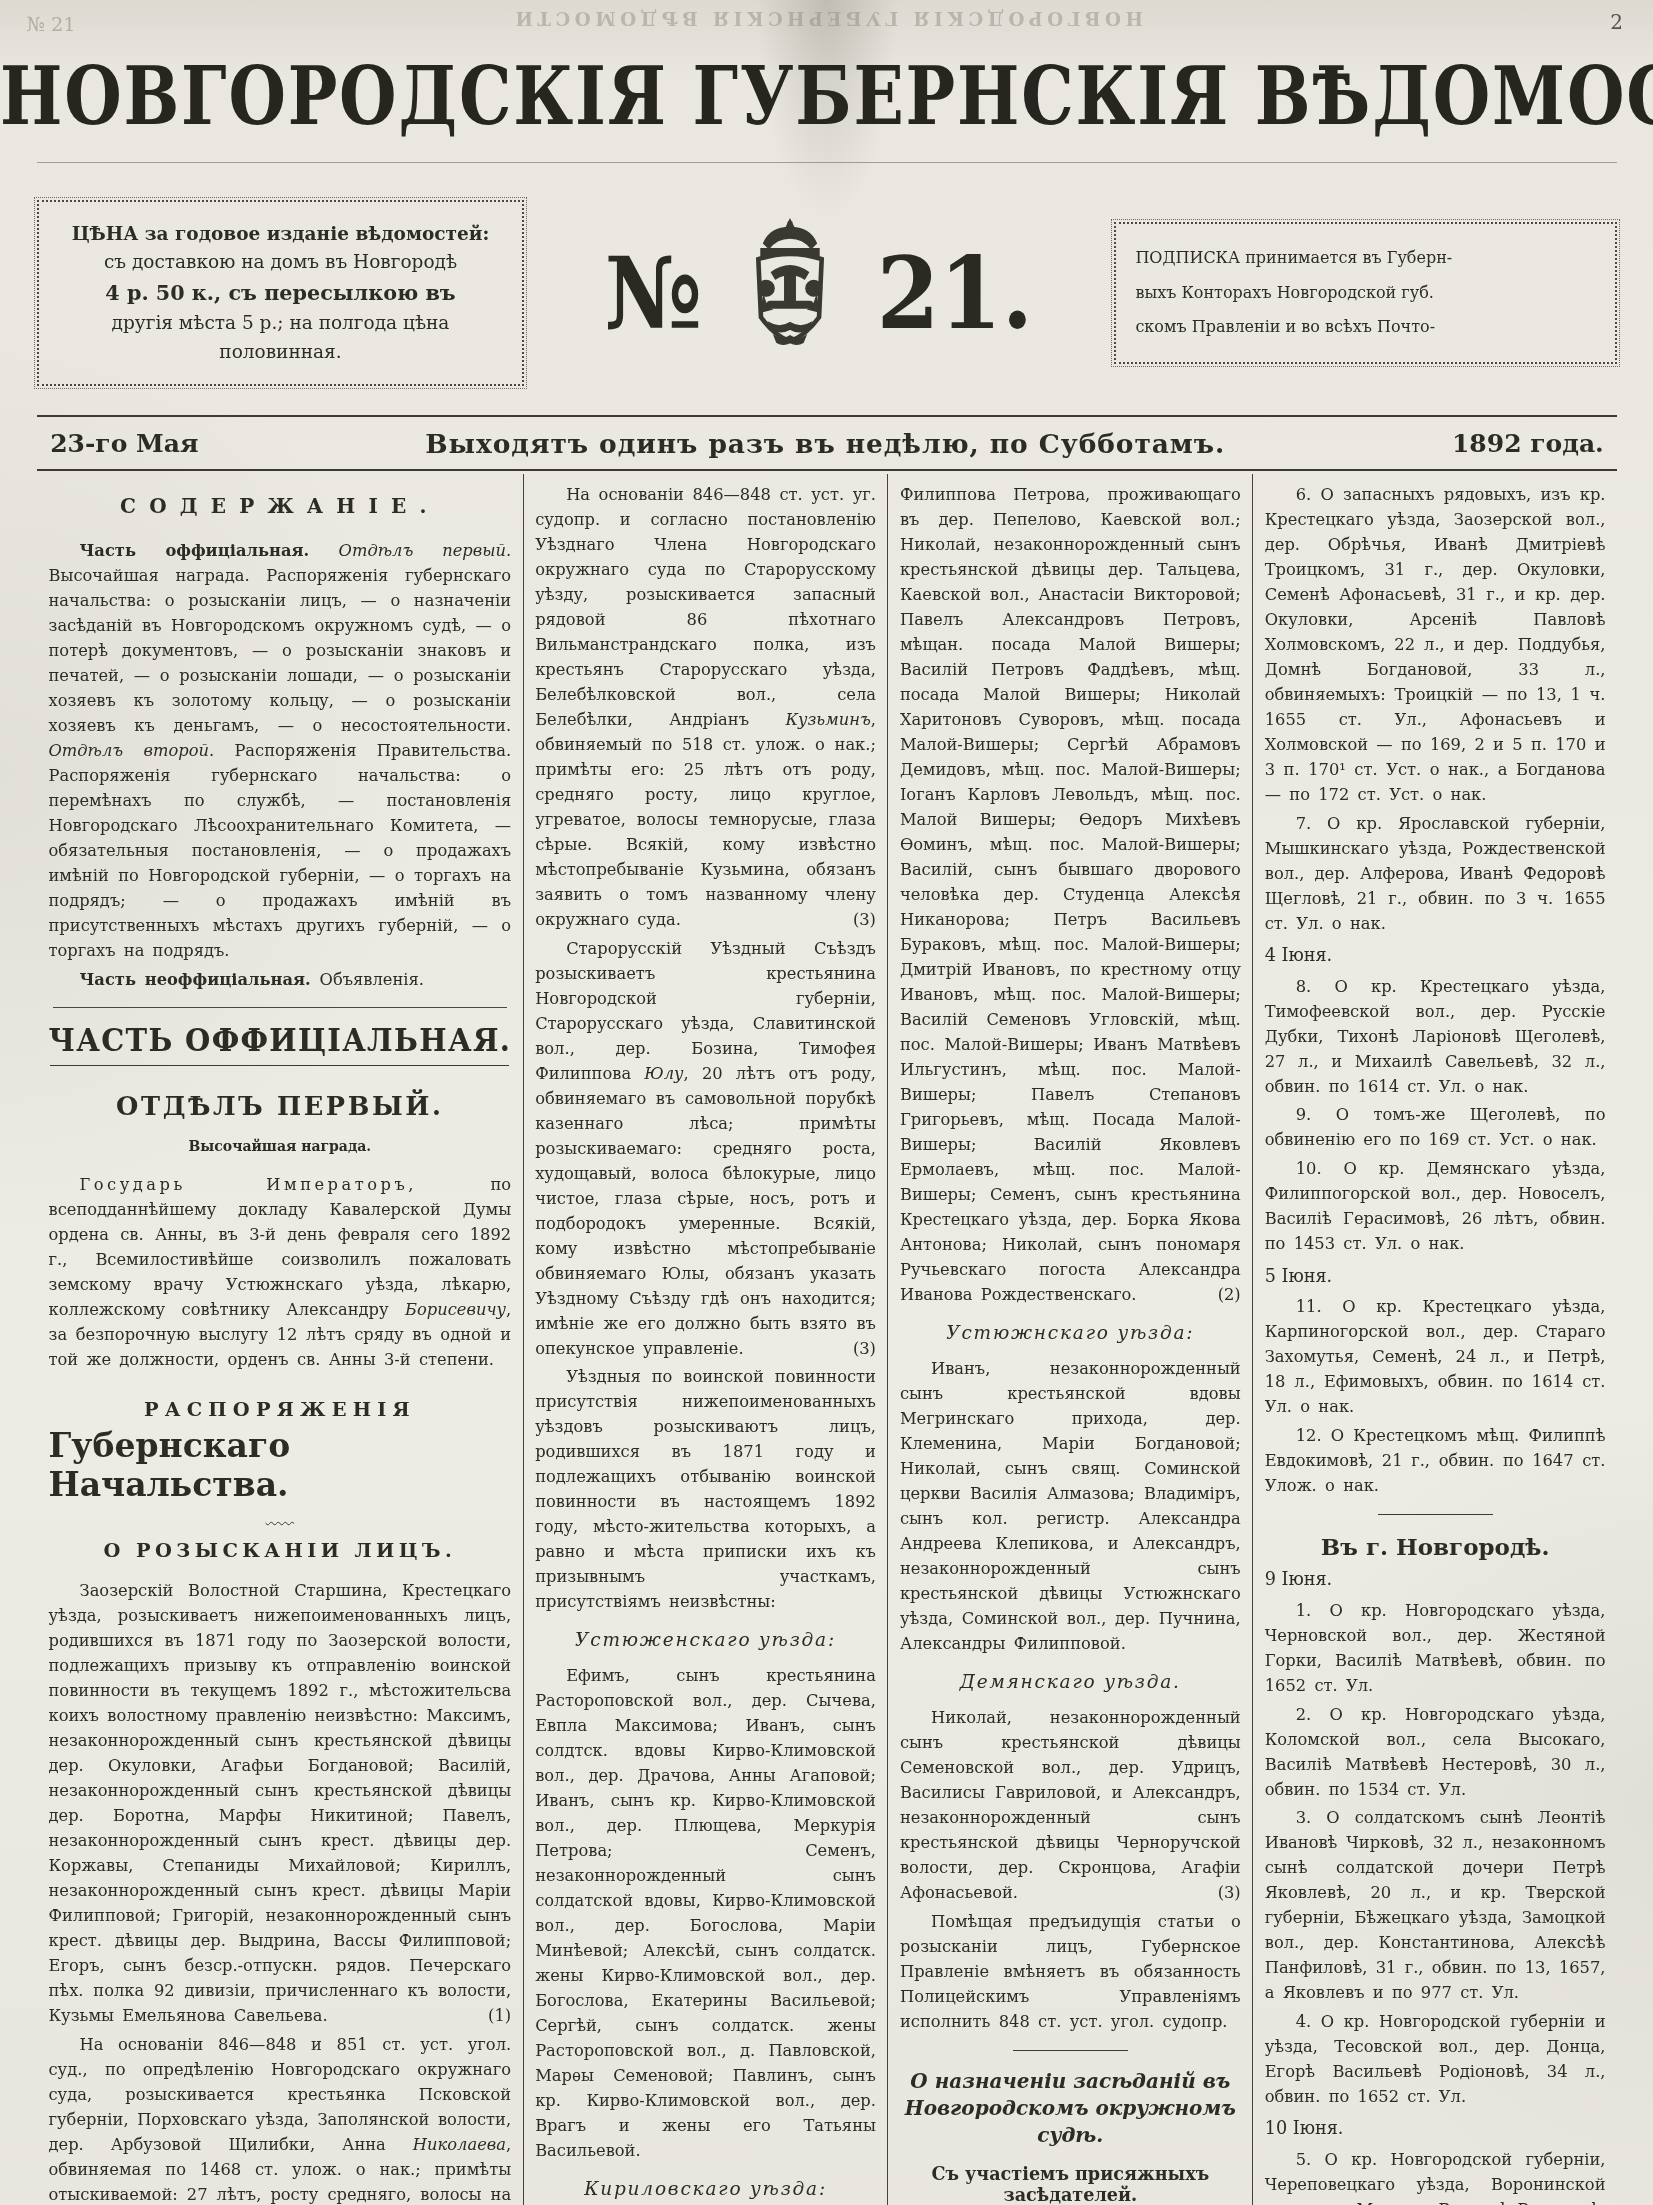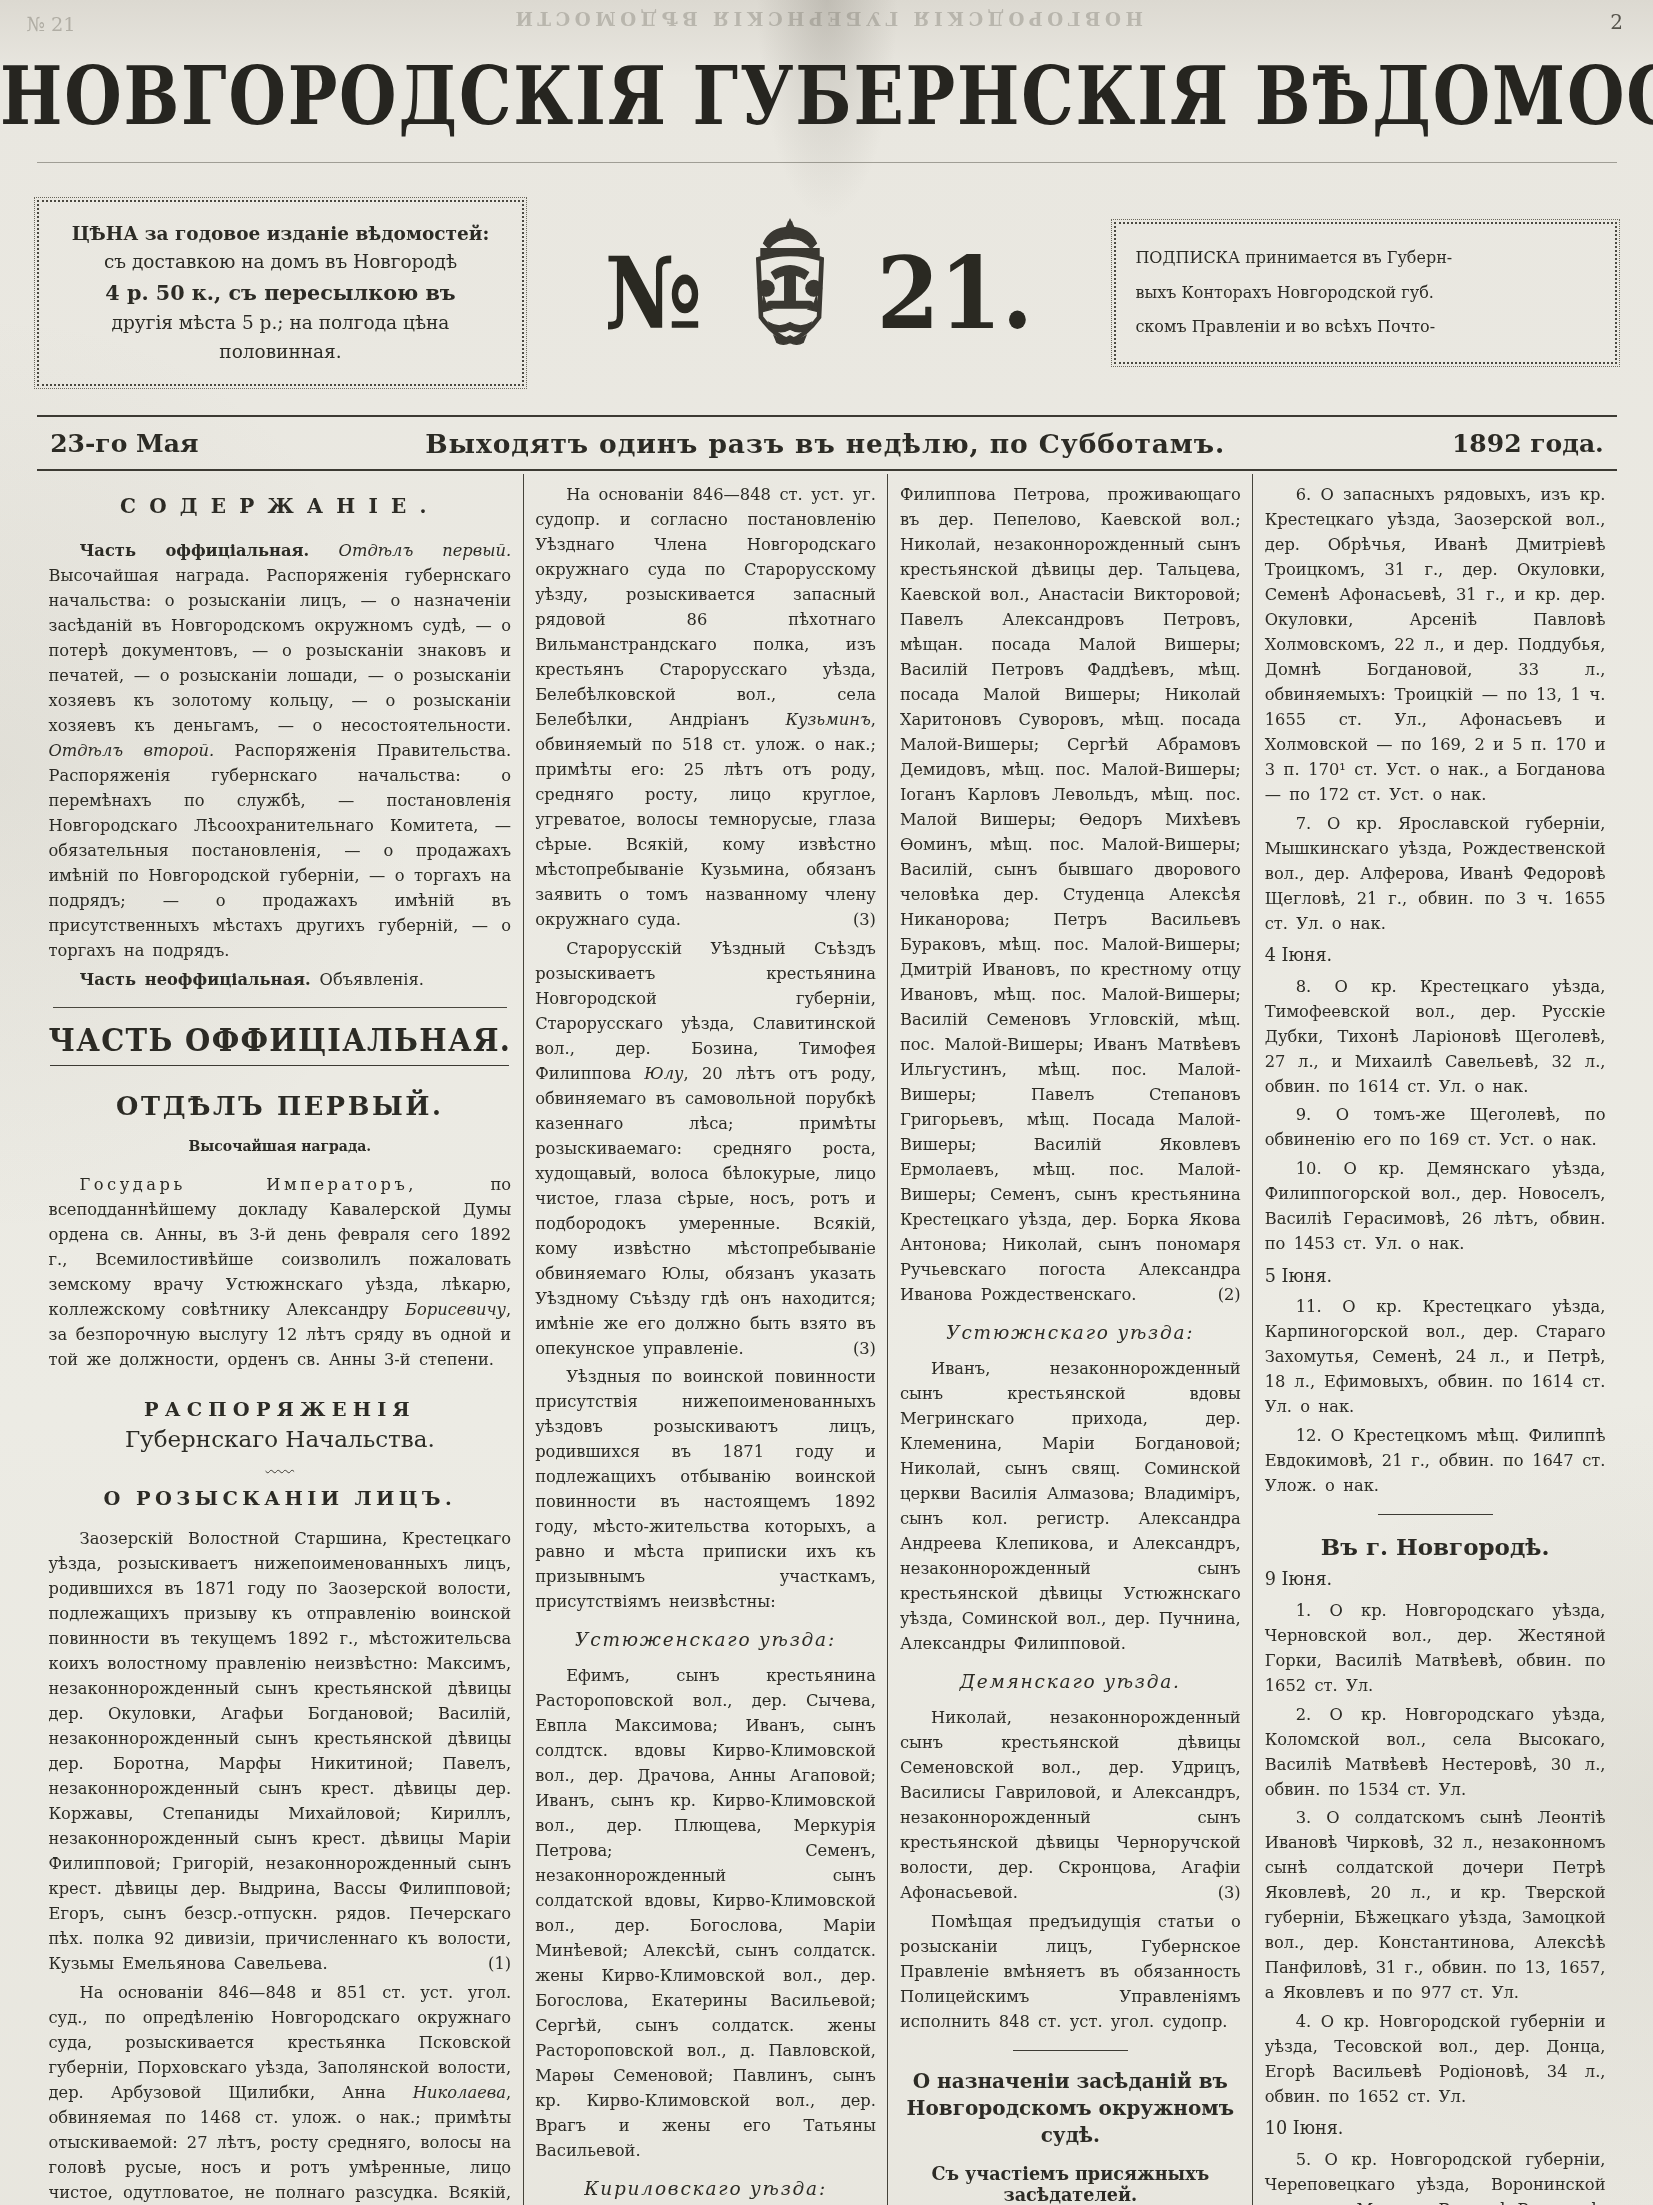--- a/index.html
+++ b/index.html
@@ -73,26 +73,26 @@
   .run-i{font-style:italic;}
   .run-b{font-weight:bold;}
   .run-sc{letter-spacing:3.5px;}
   .blk-hspread{text-align:center;font-weight:bold;font-size:20px;letter-spacing:13.2px;margin:12.3px 0 20px 0;}
   .blk-rule{border-top:1.3px solid #4a483f;margin:15px 4.4px;}
   .blk-hpart{text-align:center;font-weight:bold;font-size:29px;letter-spacing:1.3px;transform:scaleY(1.1);margin:11.5px 0 5.3px 0;white-space:nowrap;}
   .blk-hpart-rule{border-top:1.8px solid #3c3a33;margin:8px 1.8px 17.6px 1.8px;}
   .blk-hsection{text-align:center;font-weight:bold;font-size:25.6px;letter-spacing:2.6px;margin:25px 0 17.6px 0;}
   .blk-hsub{text-align:center;font-weight:bold;font-size:14px;margin:8.8px 0 17.6px 0;}
   .blk-hdisp1{text-align:center;font-weight:bold;font-size:19.4px;letter-spacing:6.2px;margin:26.5px 0 4.4px 0;}
-  .blk-hdisp2{text-align:center;font-weight:normal;font-size:23px;margin:2.6px 0 1.8px 0;}
+  .blk-hdisp2{text-align:left;font-weight:bold;font-size:33px;margin:2.6px 0 1.8px 0;}
   .blk-squiggle{text-align:center;margin:2.6px 0 13.2px 0;}
   .blk-squiggle span{display:inline-block;width:66px;text-decoration-line:underline;text-decoration-style:wavy;text-decoration-color:#3c3a33;text-decoration-thickness:1.3px;color:transparent;font-size:15px;}
   .blk-hcaps{text-align:center;font-weight:bold;font-size:19.4px;letter-spacing:4.4px;margin:15px 0 16px 0;}
   .blk-hitalic{text-align:center;font-style:italic;font-size:18.5px;margin:15px 0 13.2px 0;letter-spacing:1.8px;}
-  .blk-hannc{text-align:center;font-weight:bold;font-size:20px;line-height:1.35;margin:17.6px 0 13.2px 0;}
+  .blk-hannc{text-align:center;font-weight:bold;font-size:20px;line-height:1.35;margin:17.6px 0 13.2px 0;font-style:italic;}
   .blk-subcenter{text-align:center;font-weight:bold;font-size:17.6px;margin:11.5px 0 11.5px 0;}
   .blk-hcenter{text-align:center;font-weight:bold;font-size:23px;margin:17.6px 0 8.8px 0;}
   .blk-date{font-size:17.6px;margin:9.7px 0 8.8px 0;}
   .blk-divider{width:115px;border-top:1.8px solid #3c3a33;margin:16px auto;}
 </style>
 </head>
 <body>
 
 <div class="paper"></div>
 

